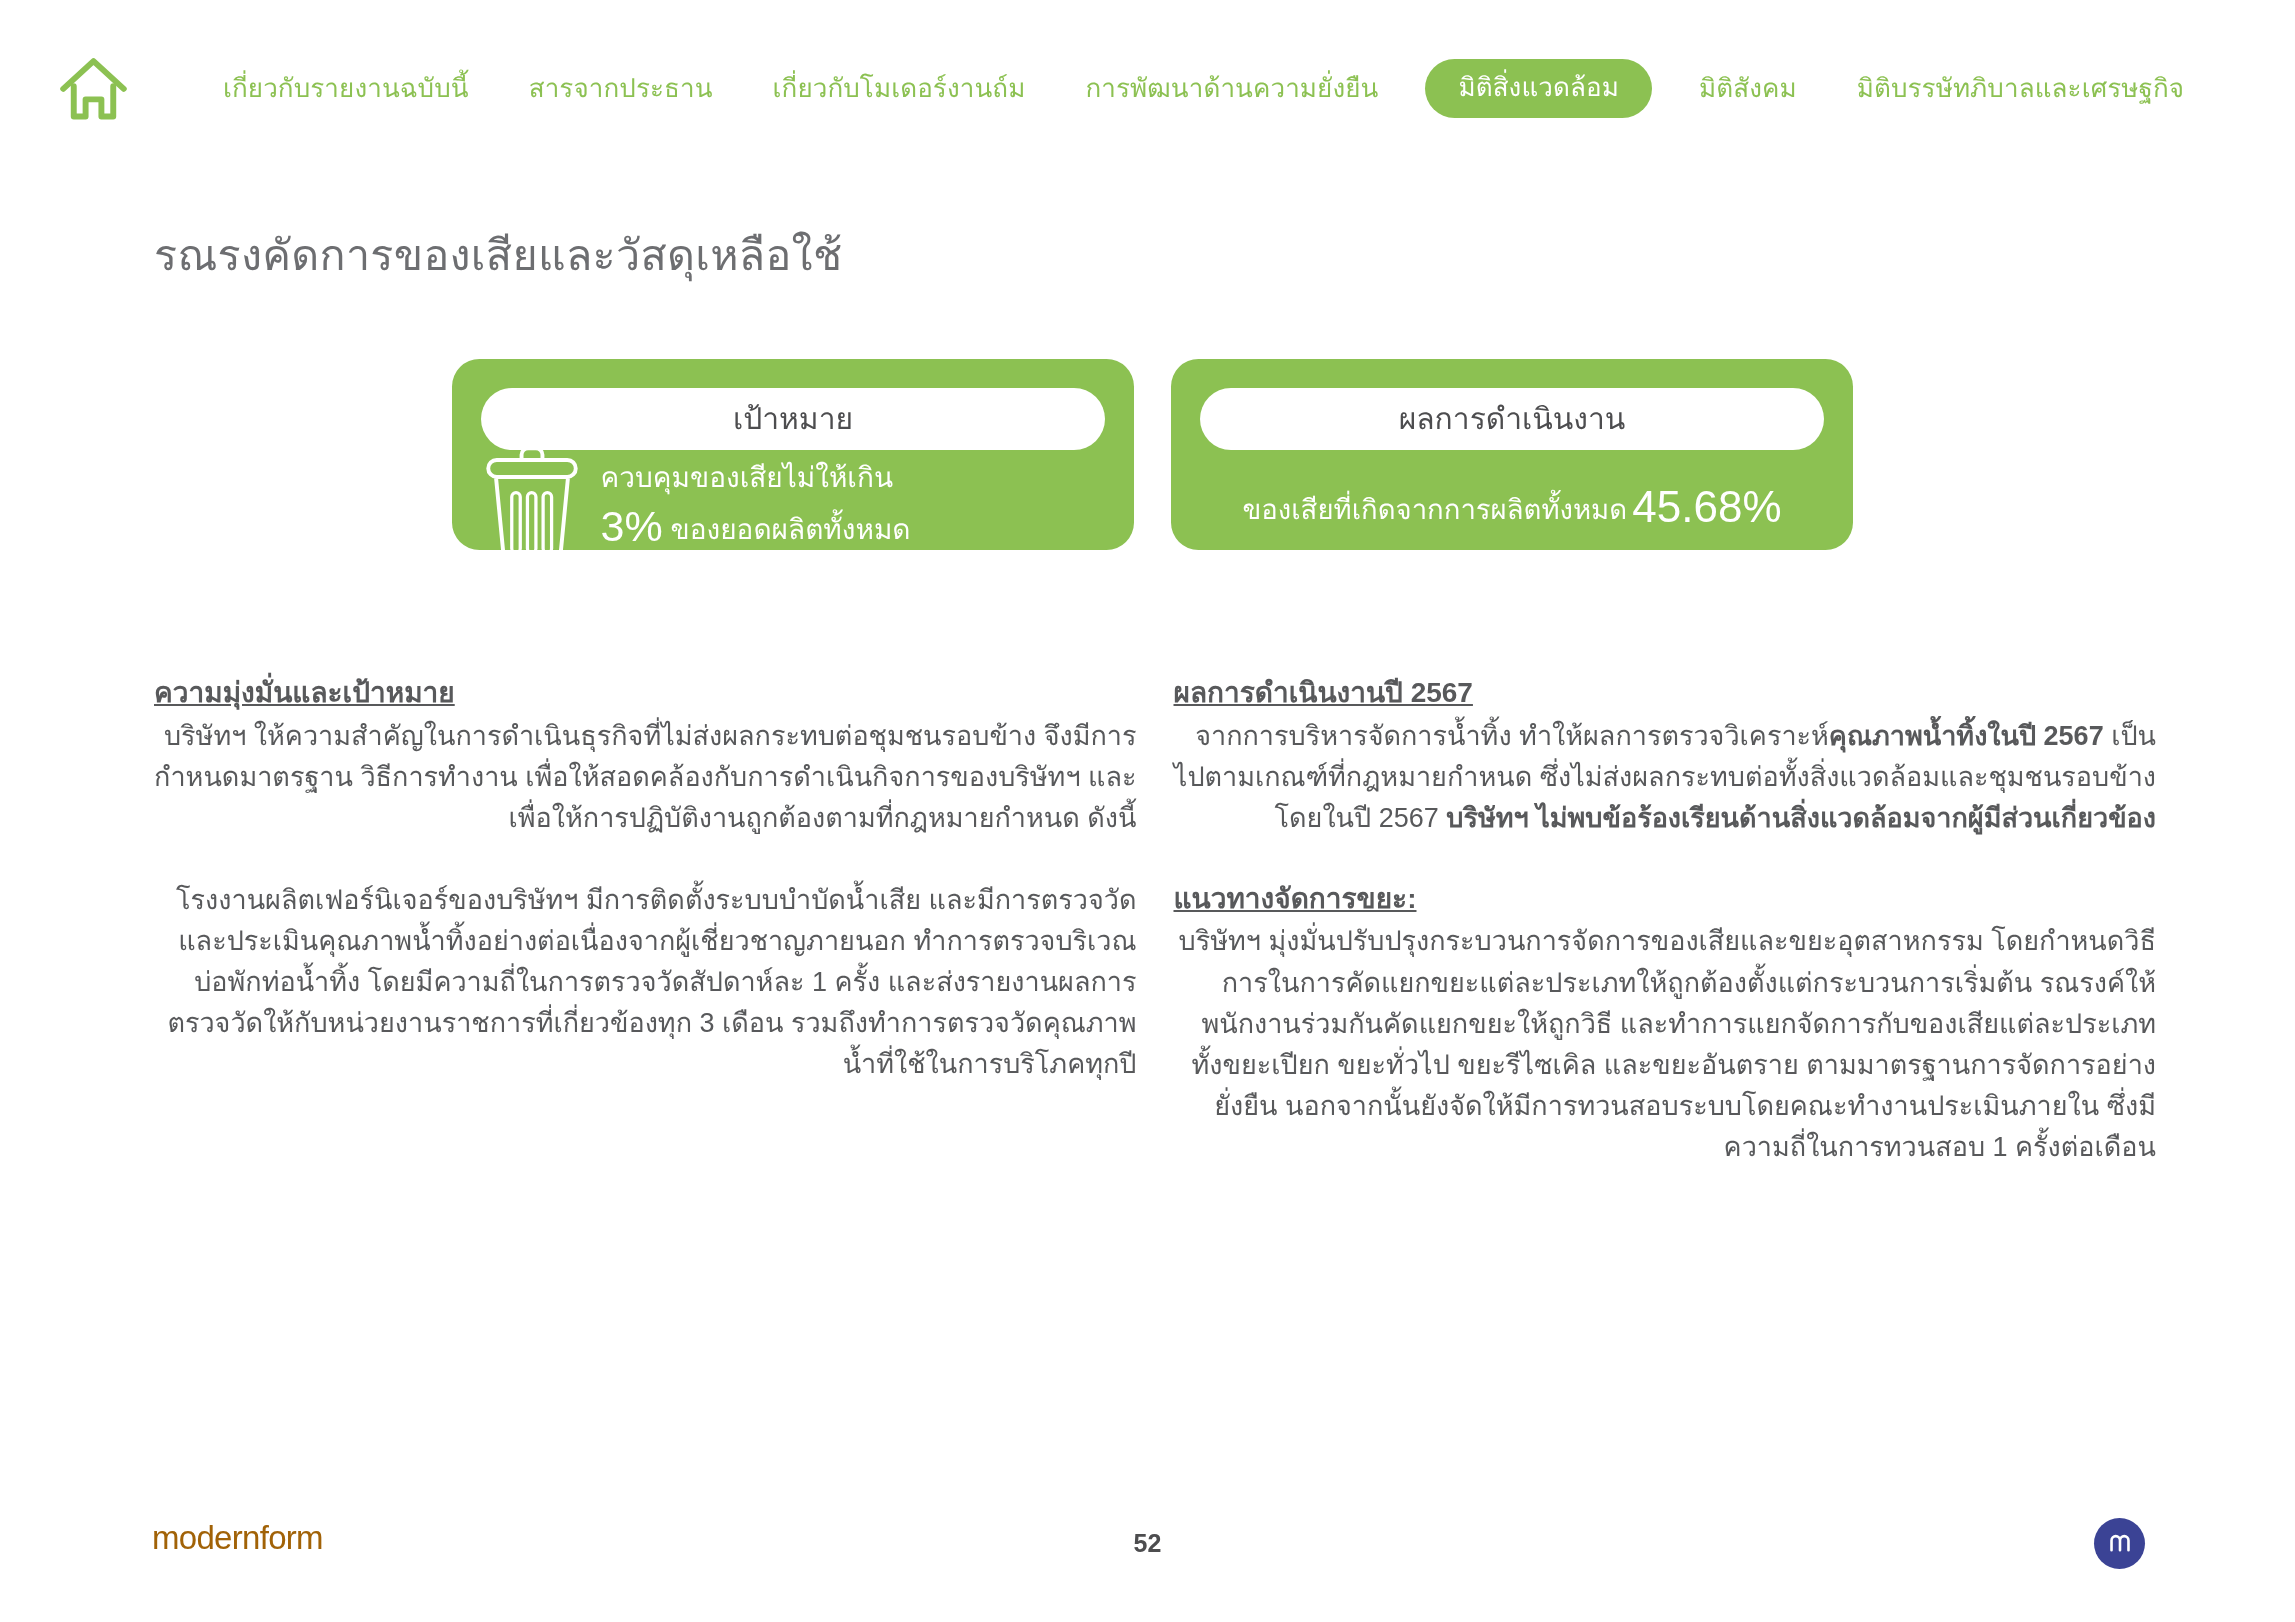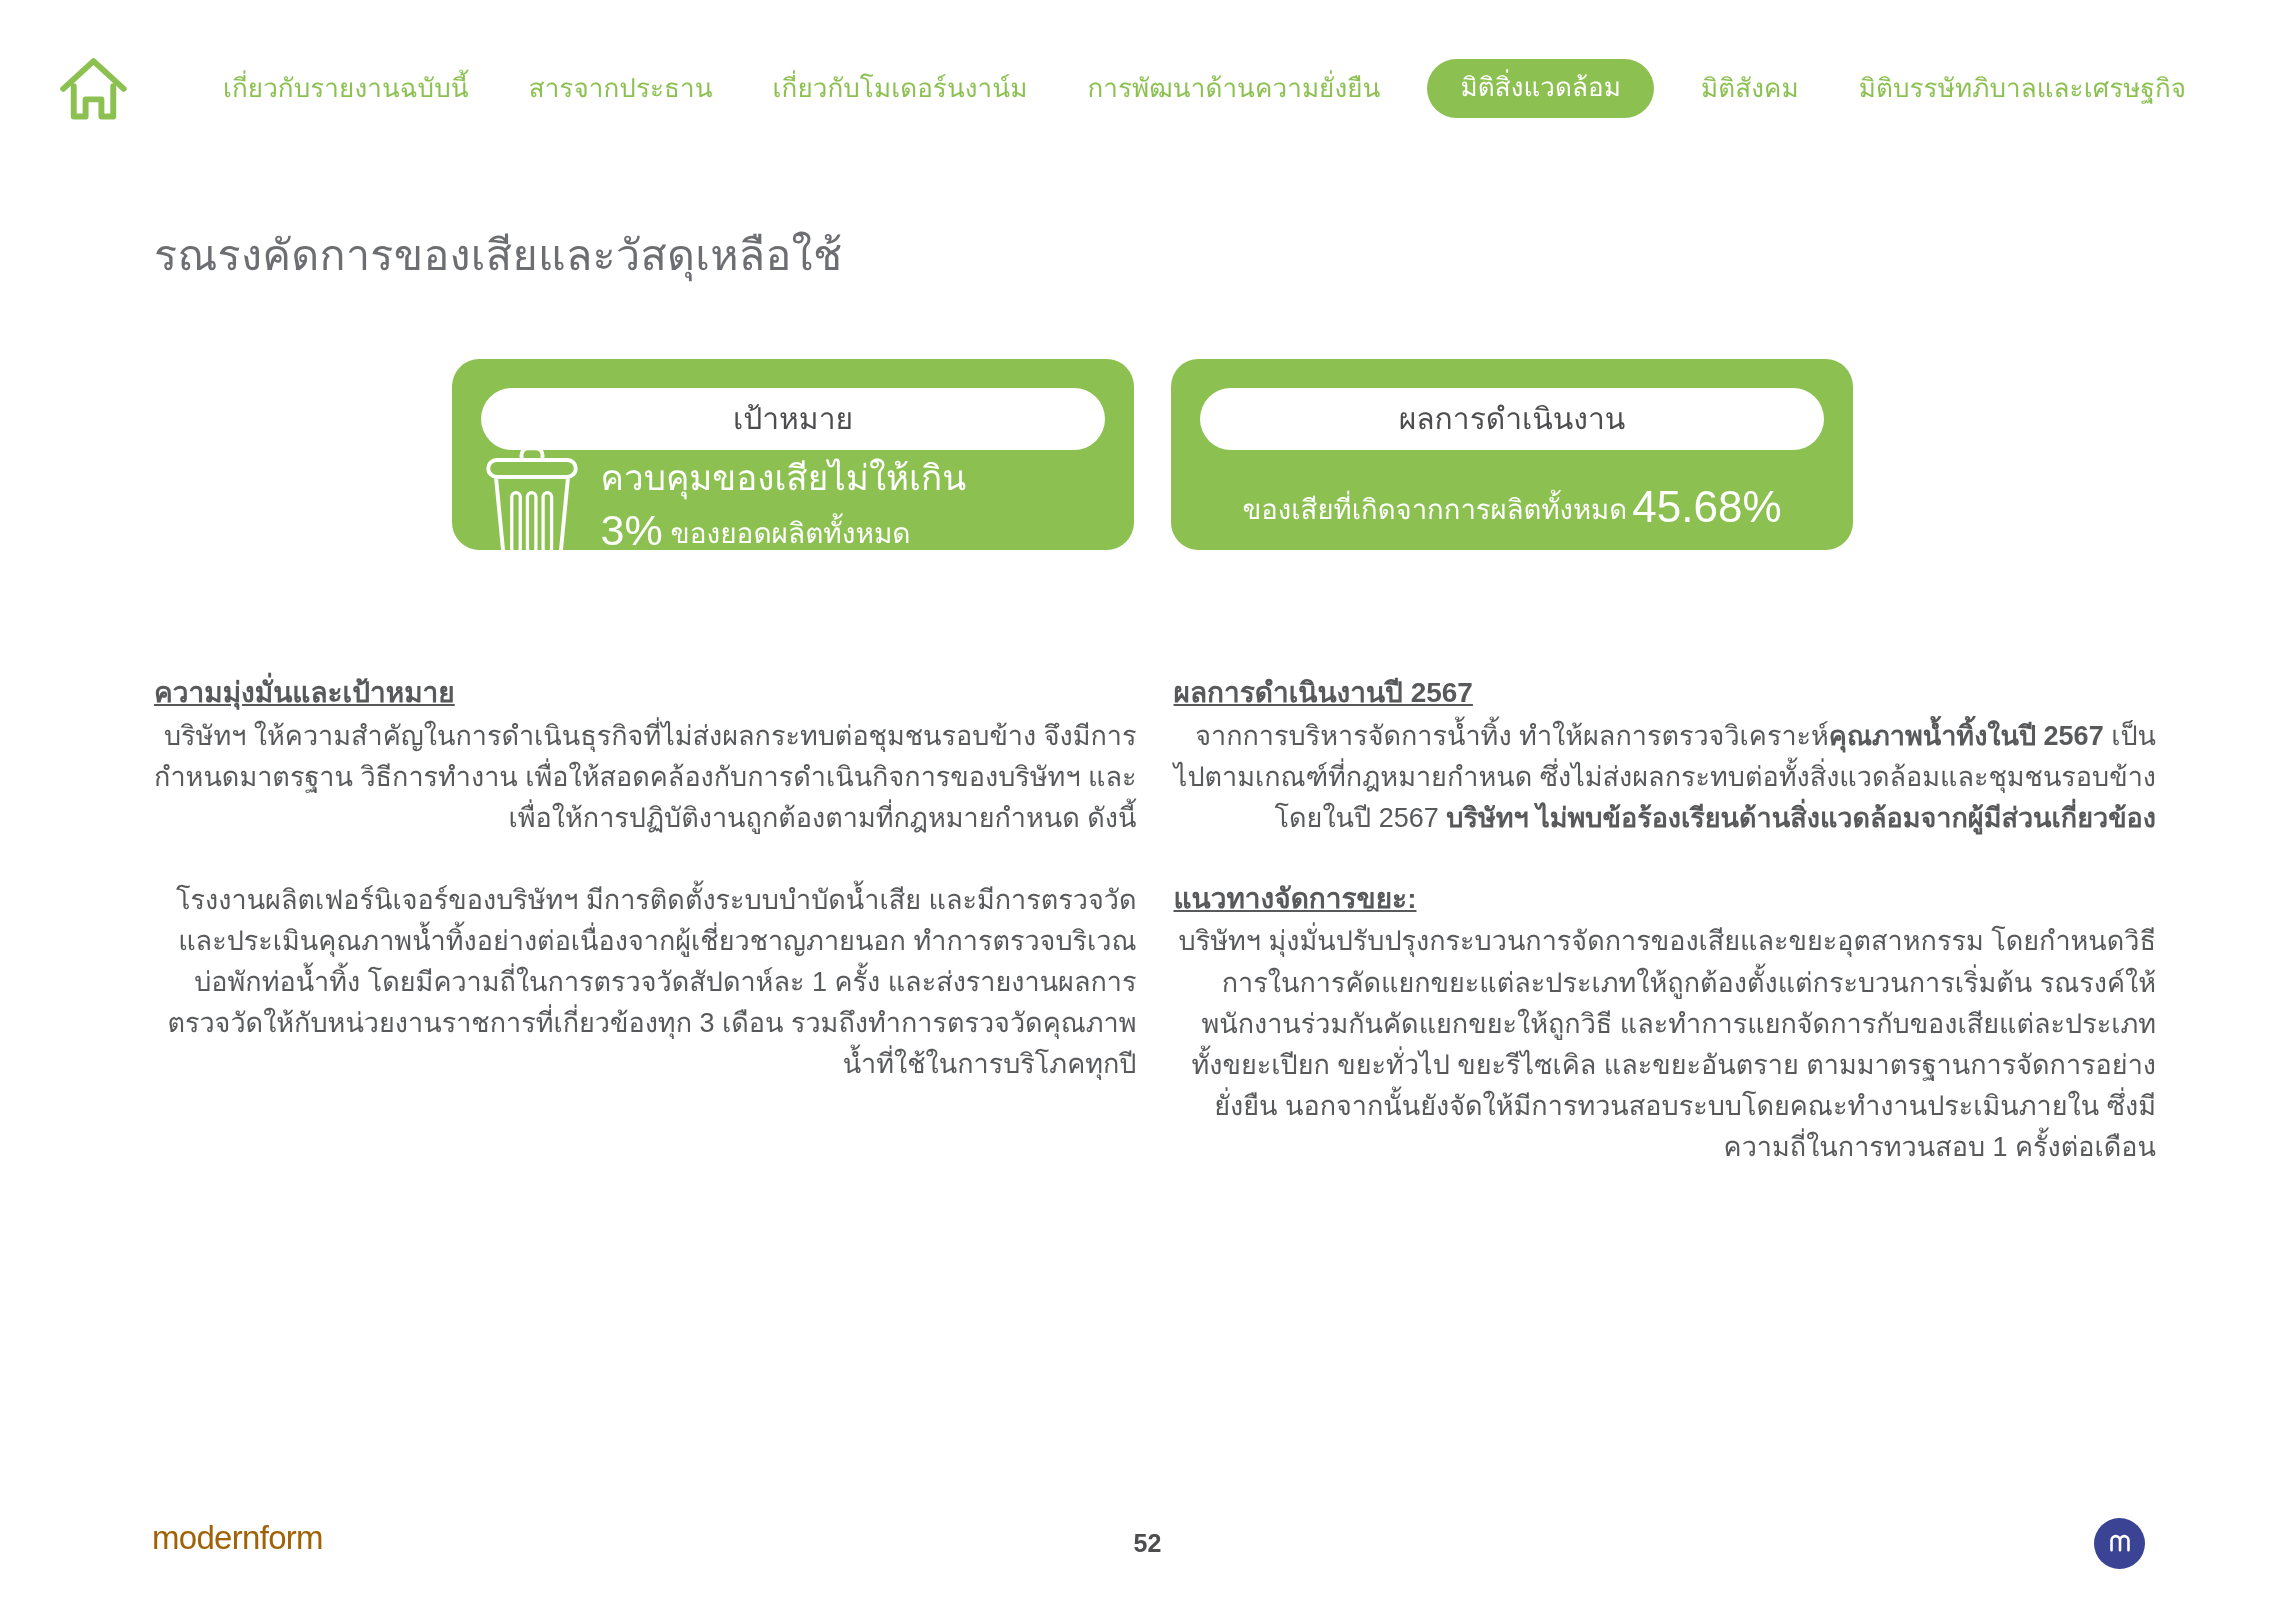--- a/index.html
+++ b/index.html
@@ -117,21 +117,21 @@
   .trash-icon {
     flex: 0 0 auto;
     width: 98px;
     height: 128px;
     margin-right: 19.6px;
   }
   .goal-text {
     color: #ffffff;
     line-height: 1.28;
   }
-  .goal-line1 { font-size: 35px; display: block; }
+  .goal-line1 { font-size: 28px; display: block; }
   .goal-line2 { font-size: 28px; display: block; margin-top: 2.6px; }
   .big-num { font-size: 43px; vertical-align: -2px; }
 
   .result-text {
     color: #ffffff;
     font-size: 27.5px;
     white-space: nowrap;
   }
   .result-num { font-size: 44px; vertical-align: -2.6px; margin-left: 5.2px; }
 
@@ -203,21 +203,21 @@
     <span>
       <svg width="79" height="79" viewBox="0 0 120 120">
         <path d="M14 62 L60 20 L106 62" fill="none" stroke="#8cc152" stroke-width="9" stroke-linecap="round" stroke-linejoin="round"></path>
         <path d="M30 58 L30 104 L48 104 L48 78 L72 78 L72 104 L90 104 L90 58" fill="none" stroke="#8cc152" stroke-width="9" stroke-linecap="round" stroke-linejoin="round"></path>
       </svg>
     </span>
   </div>
   <div class="nav-items">
     <div class="nav-item">เกี่ยวกับรายงานฉบับนี้</div>
     <div class="nav-item">สารจากประธาน</div>
-    <div class="nav-item">เกี่ยวกับโมเดอร์นงาน์ม</div>
+    <div class="nav-item">เกี่ยวกับโมเดอร์งานถ์ม</div>
     <div class="nav-item">การพัฒนาด้านความยั่งยืน</div>
     <div class="nav-item active">มิติสิ่งแวดล้อม</div>
     <div class="nav-item">มิติสังคม</div>
     <div class="nav-item">มิติบรรษัทภิบาลและเศรษฐกิจ</div>
   </div>
 </div>
 
 <div class="page-title">รณรงคัดการของเสียและวัสดุเหลือใช้</div>
 
 <div class="cards">

